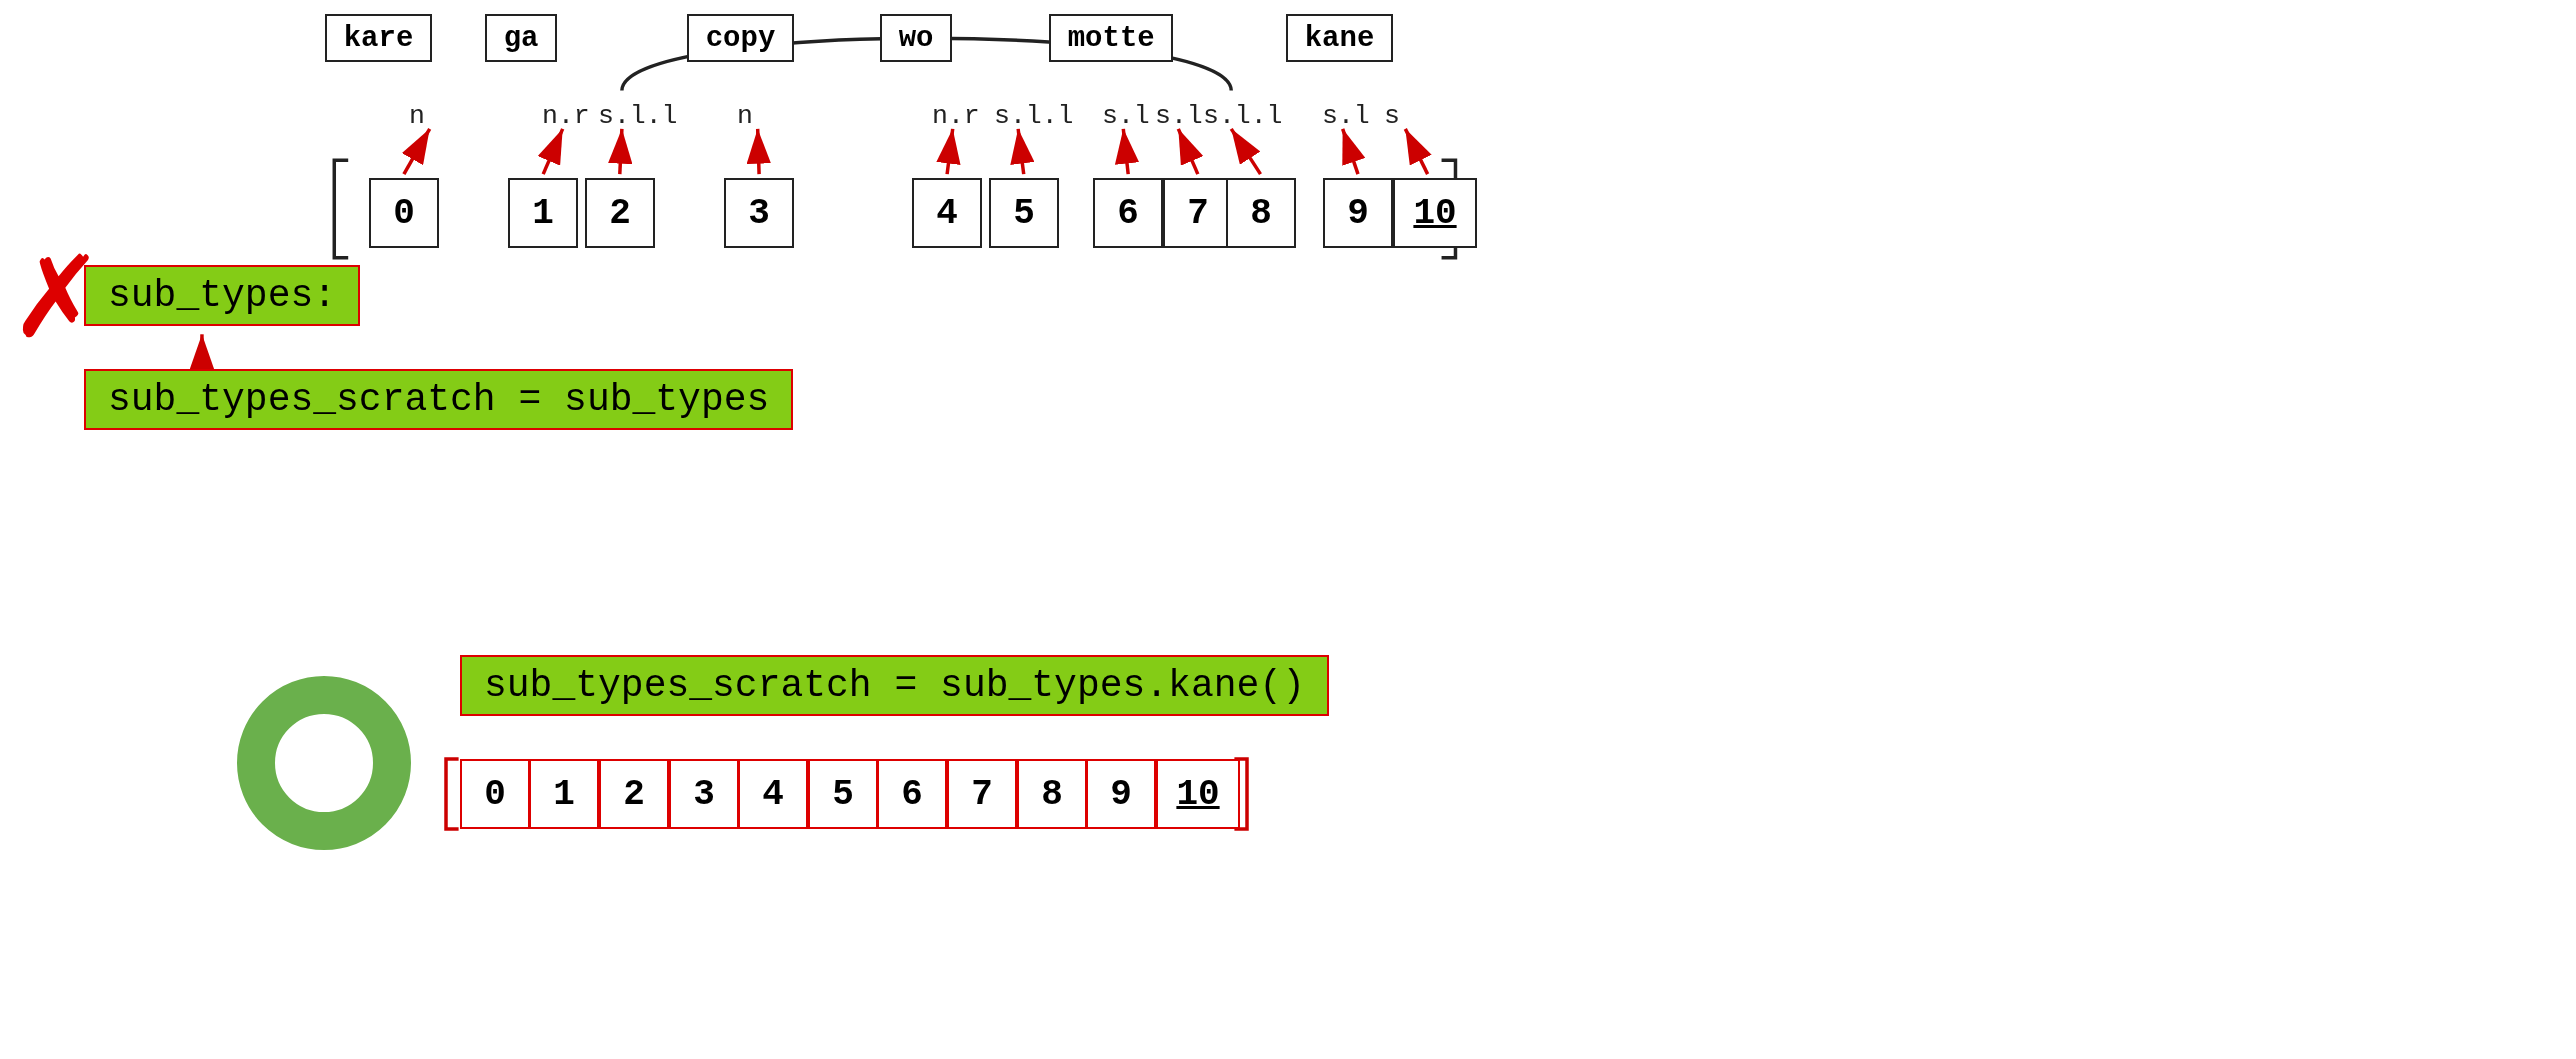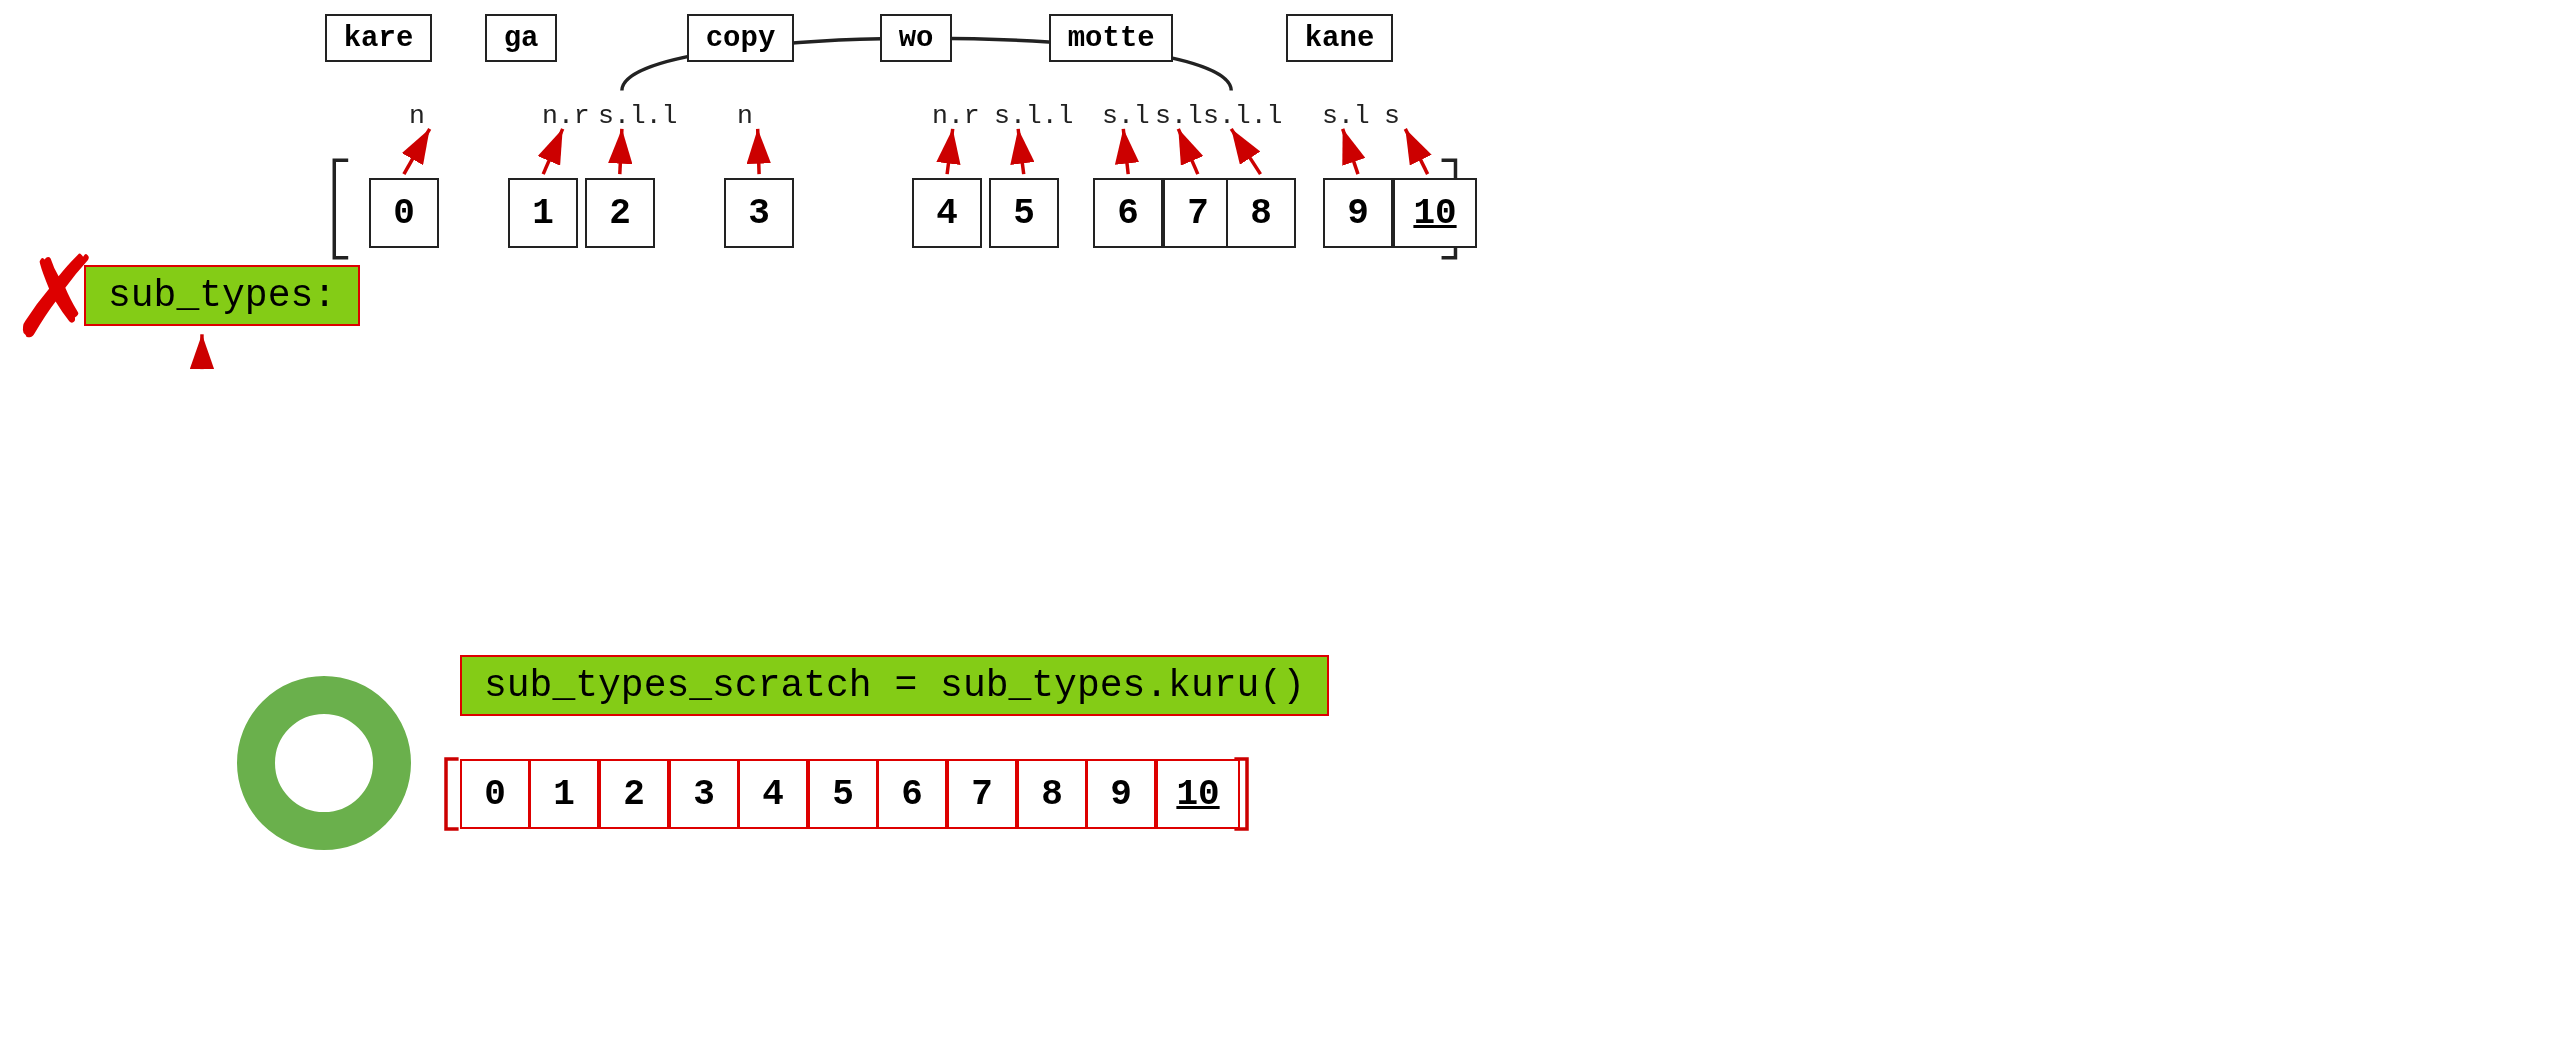--- a/index.html
+++ b/index.html
@@ -187,24 +187,25 @@
   <div class="num-cell" style="left:1093px; top:178px;">6</div>
   <div class="num-cell" style="left:1163px; top:178px;">7</div>
   <div class="num-cell" style="left:1226px; top:178px;">8</div>
   <div class="num-cell" style="left:1323px; top:178px;">9</div>
   <div class="num-cell num-cell-wide" style="left:1393px; top:178px;">10</div>
 
   <span class="x-mark" style="left:14px; top:230px;">✗</span>
 
   <div class="code-box" style="left:84px; top:265px; font-size:38px;">sub_types:</div>
 
+  <div class="code-box" style="left:84px; top:369px; font-size:38px;">sub_types_scratch = sub_types</div>
 
   <div class="green-circle" style="left:237px; top:676px;"></div>
 
-  <div class="code-box" style="left:460px; top:655px; font-size:38px;">sub_types_scratch = sub_types.kuru()</div>
+  <div class="code-box" style="left:460px; top:655px; font-size:38px;">sub_types_scratch = sub_types.kane()</div>
 
   <svg style="position:absolute; left:439px; top:752px; overflow:visible;" width="21" height="84" viewBox="0 0 30 120">
     <path d="M 28,10 L 10,10 L 10,110 L 28,110" fill="none" stroke="#cc0000" stroke-width="5"></path>
   </svg>
 
   <svg style="position:absolute; left:1233px; top:752px; overflow:visible;" width="21" height="84" viewBox="0 0 30 120">
     <path d="M 2,10 L 20,10 L 20,110 L 2,110" fill="none" stroke="#cc0000" stroke-width="5"></path>
   </svg>
 
   <div class="num-cell-red" style="left:460px; top:759px;">0</div>

